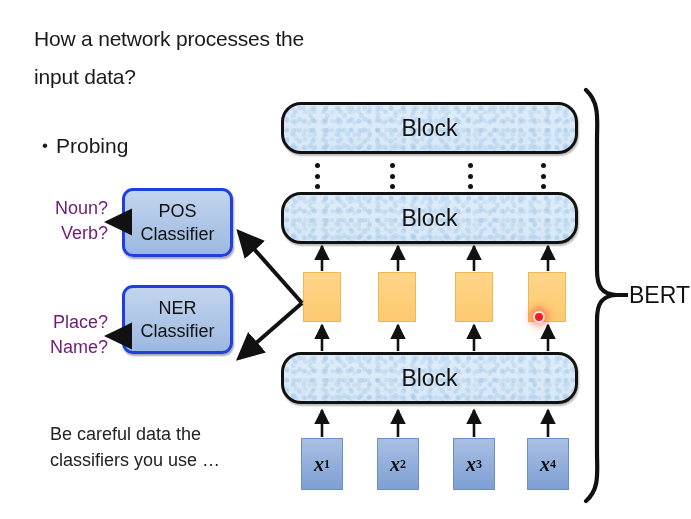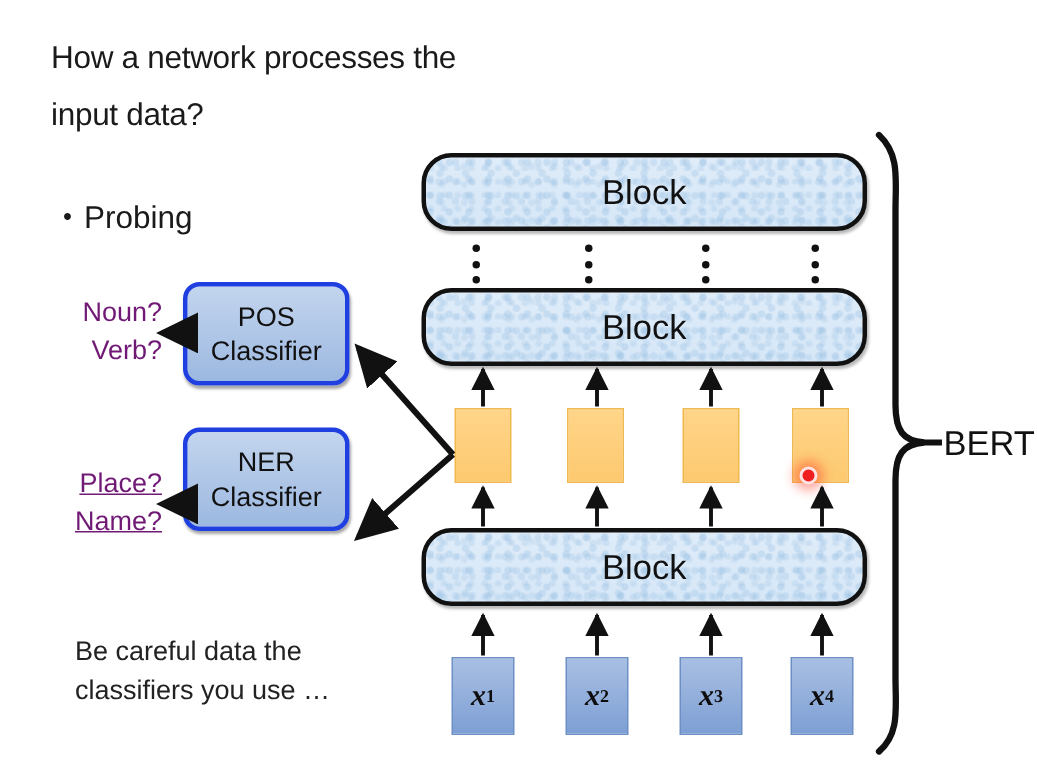--- a/index.html
+++ b/index.html
@@ -62,21 +62,21 @@
   
   .answer-label {
     position: absolute;
     width: 100px;
     text-align: right;
     font-size: 18px;
     line-height: 25px;
     color: #701a75;
   }
   #answer-pos { left: 8px;  top: 196px; }
-  #answer-ner { left: 8px;  top: 310px; text-decoration: underline; }
+  #answer-ner { left: 8px;  top: 310px; }
 
   
   .classifier {
     position: absolute;
     width: 111px;
     height: 69px;
     border: 3px solid #1f3fe0;
     border-radius: 11px;
     background: linear-gradient(180deg, #c3d5ee 0%, #9cb8e0 100%);
     box-shadow: 1px 2px 2px rgba(0,0,0,0.35);

